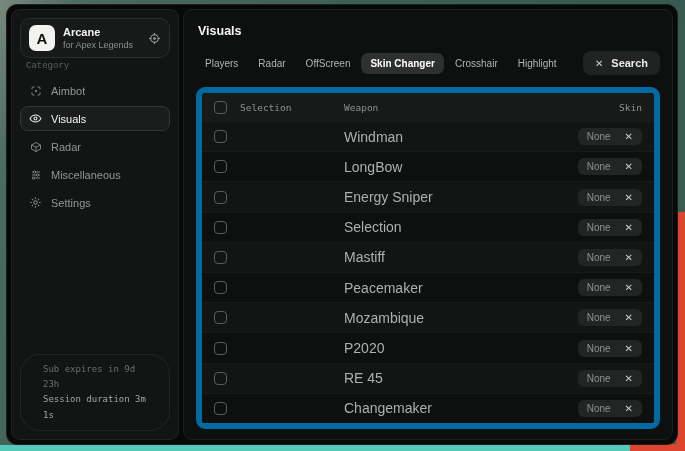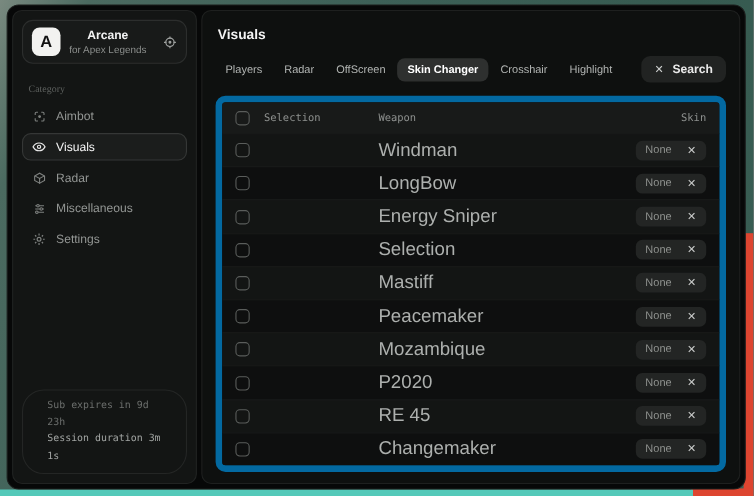--- a/index.html
+++ b/index.html
@@ -26,27 +26,27 @@
   }
   .brand-card {
     border:1px solid #2c2e2d; background:#181a19; border-radius:10px;
     padding:6px 8px; display:flex; align-items:center; gap:8px;
   }
   .brand-logo {
     width:26px; height:26px; background:#f2f2f0; border-radius:7px;
     display:flex; align-items:center; justify-content:center;
     font-weight:bold; font-size:15px; color:#111; flex:none;
   }
-  .brand-text { display:flex; flex-direction:column; gap:2px;text-align:center; }
+  .brand-text { display:flex; flex-direction:column; gap:2px; }
   .brand-title { font-size:11px; font-weight:bold; color:#f2f2f2; }
   .brand-subtitle { font-size:9px; color:#8c8f8d; }
   .brand-target { margin-left:auto; color:#9fa2a0; display:flex; }
   .category-label {
-    font-family:Liberation Serif, serif;
-    font-size:9px; color:#5d605e; margin:18px 6px 7px;
+    font-family:Liberation Mono, monospace;
+    font-size:9px; color:#5d605e; margin:3px 6px 7px;
   }
   .nav-item {
     height:25px; display:flex; align-items:center; gap:9px;
     padding:0 8px; margin-bottom:3px; border-radius:8px;
     border:1px solid transparent; color:#939694; font-size:11px; cursor:default;
   }
   .nav-item .nav-icon { display:flex; color:#7e817f; width:13px; justify-content:center; }
   .nav-item.active { background:#1b1d1c; border-color:#353736; color:#f4f4f4; }
   .nav-item.active .nav-icon { color:#e8e8e8; }
   .session-card {
@@ -90,21 +90,21 @@
   }
   .t-head .col-skin { justify-self:end; }
   .t-body { flex:1; display:flex; flex-direction:column; }
   .t-body .t-row { flex:1; border-top:1px solid #191b1a; }
   .t-body .t-row:nth-child(odd) { background:#131514; }
   .t-body .t-row:nth-child(even) { background:#0e0f0f; }
   .checkbox {
     width:13px; height:13px; border:1.5px solid #5a5d5b; border-radius:4px;
     background:transparent; cursor:default;
   }
-  .weapon-name { font-size:17px; color:#adb0ae; grid-column:3; }
+  .weapon-name { font-size:14px; color:#adb0ae; grid-column:3; }
   .skin-badge {
     grid-column:4; justify-self:end; display:flex; align-items:center; gap:14px;
     background:#232524; border-radius:6px; padding:3px 9px;
     font-size:10px; color:#8f928f; cursor:default;
   }
   .skin-badge .x-glyph { color:#c9cbca; font-size:10px; }
   svg { display:block; }
 </style>
 </head>
 <body>

